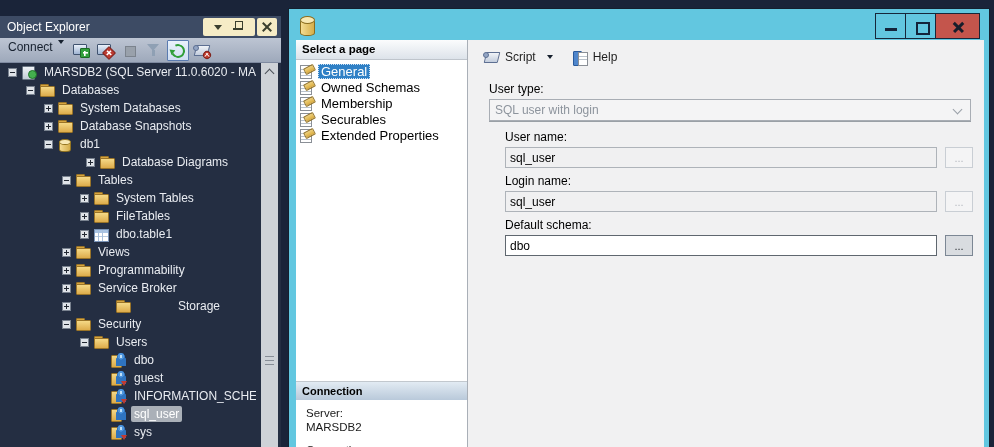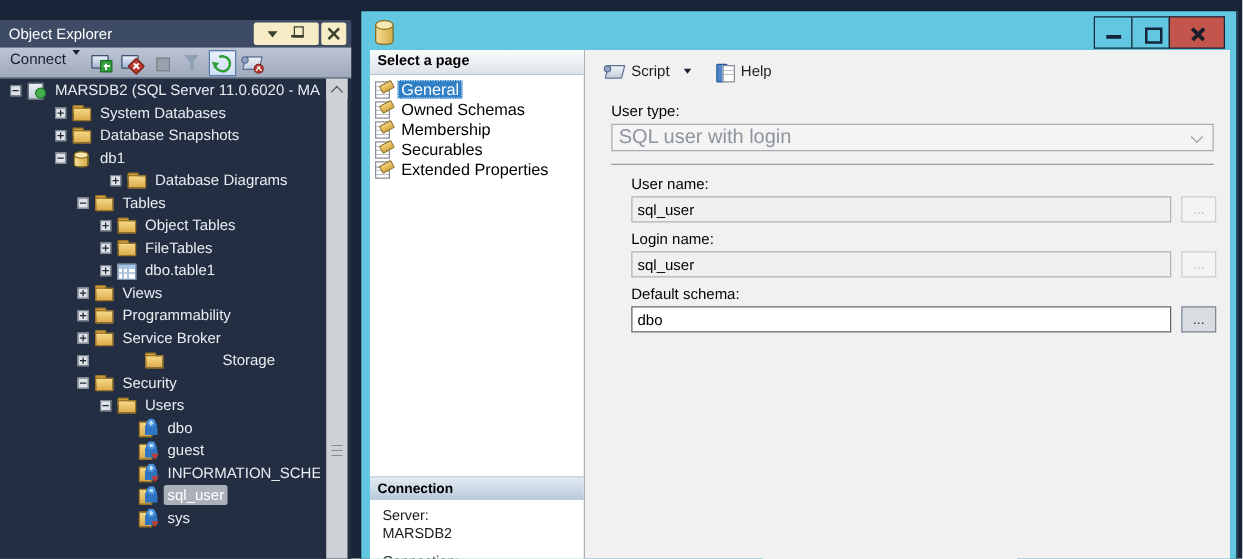--- a/index.html
+++ b/index.html
@@ -141,21 +141,21 @@
   #form-toolbar { display:flex; align-items:center; height:34px; padding-left:10px; gap:6px; }
   .ftbtn { display:flex; align-items:center; gap:5px; font-size:12px; color:#1e1e1e; padding:3px 5px; }
   .helpico { position:relative; width:16px; height:15px; }
   .helpico::before { content:""; position:absolute; left:1px; top:1px; width:7px; height:13px; background:#4f86cc; border:1px solid #2a5a9c; border-radius:1px; }
   .helpico::after { content:""; position:absolute; left:6px; top:2px; width:8px; height:12px; border:1px solid #8a8f96;
       background:linear-gradient(to bottom, transparent 3px, #b9c2cc 3px 4px, transparent 4px 6px, #b9c2cc 6px 7px, transparent 7px), #fff; }
 
   #form-fields { position:relative; padding:8px 0 0 21px; }
   .flabel { font-size:12px; color:#000; margin-bottom:3px; }
   #user-type-combo { width:482px; height:22px; background:#f4f4f5; border:1px solid #a8adb4; position:relative;
-      font-size:16px; color:#8d949d; line-height:20px; padding-left:5px; margin-bottom:10px; }
+      font-size:12px; color:#8d949d; line-height:20px; padding-left:5px; margin-bottom:0; }
   #user-type-combo::after { content:""; position:absolute; right:9px; top:6px; width:6px; height:6px;
       border-right:1.7px solid #9aa0a8; border-bottom:1.7px solid #9aa0a8; transform:rotate(45deg); }
   #fsep { width:482px; height:1px; background:#9aa0a6; margin:0 0 8px 0; }
   .findent { margin-left:16px; }
   .frow { display:flex; align-items:center; margin-bottom:6px; }
   .tbox { width:432px; height:21px; border:1px solid #aeb3b9; background:#f0f0f1; font-size:12px; color:#000;
           padding:0 4px; font-family:"Liberation Sans","DejaVu Sans",sans-serif; }
   .tbox.enabled { background:#fff; border-color:#5f676f; }
   .browse { width:28px; height:21px; margin-left:8px; font-size:11px; text-align:center; line-height:18px;
             background:#f4f4f5; border:1px solid #c9ced4; color:#b6bac0; }
@@ -205,55 +205,60 @@
       </div>
     </div>
 
     <div id="tree">
   <div class="trow" style="padding-left: 8px;">
     <span class="exp minus"></span>
     <span class="ico ico-server"></span>
     <span class="tlabel">MARSDB2 (SQL Server 11.0.6020 - MARSD</span>
   </div>
 
+  <div class="trow" style="padding-left: 26px;">
+    <span class="exp minus"></span>
+    <span class="ico ico-folder"></span>
+    <span class="tlabel">Databases</span>
+  </div>
 
   <div class="trow" style="padding-left: 44px;">
     <span class="exp plus"></span>
     <span class="ico ico-folder"></span>
     <span class="tlabel">System Databases</span>
   </div>
 
   <div class="trow" style="padding-left: 44px;">
     <span class="exp plus"></span>
     <span class="ico ico-folder"></span>
     <span class="tlabel">Database Snapshots</span>
   </div>
 
   <div class="trow" style="padding-left: 44px;">
     <span class="exp minus"></span>
     <span class="ico ico-database"></span>
     <span class="tlabel">db1</span>
   </div>
 
-  <div class="trow" style="padding-left: 88px;">
+  <div class="trow" style="padding-left: 62px; margin-left: 24px;">
     <span class="exp plus"></span>
     <span class="ico ico-folder"></span>
     <span class="tlabel">Database Diagrams</span>
   </div>
 
   <div class="trow" style="padding-left: 62px;">
     <span class="exp minus"></span>
     <span class="ico ico-folder"></span>
     <span class="tlabel">Tables</span>
   </div>
 
   <div class="trow" style="padding-left: 80px;">
     <span class="exp plus"></span>
     <span class="ico ico-folder"></span>
-    <span class="tlabel">Object Tables</span>
+    <span class="tlabel">System Tables</span>
   </div>
 
   <div class="trow" style="padding-left: 80px;">
     <span class="exp plus"></span>
     <span class="ico ico-folder"></span>
     <span class="tlabel">FileTables</span>
   </div>
 
   <div class="trow" style="padding-left: 80px;">
     <span class="exp plus"></span>

